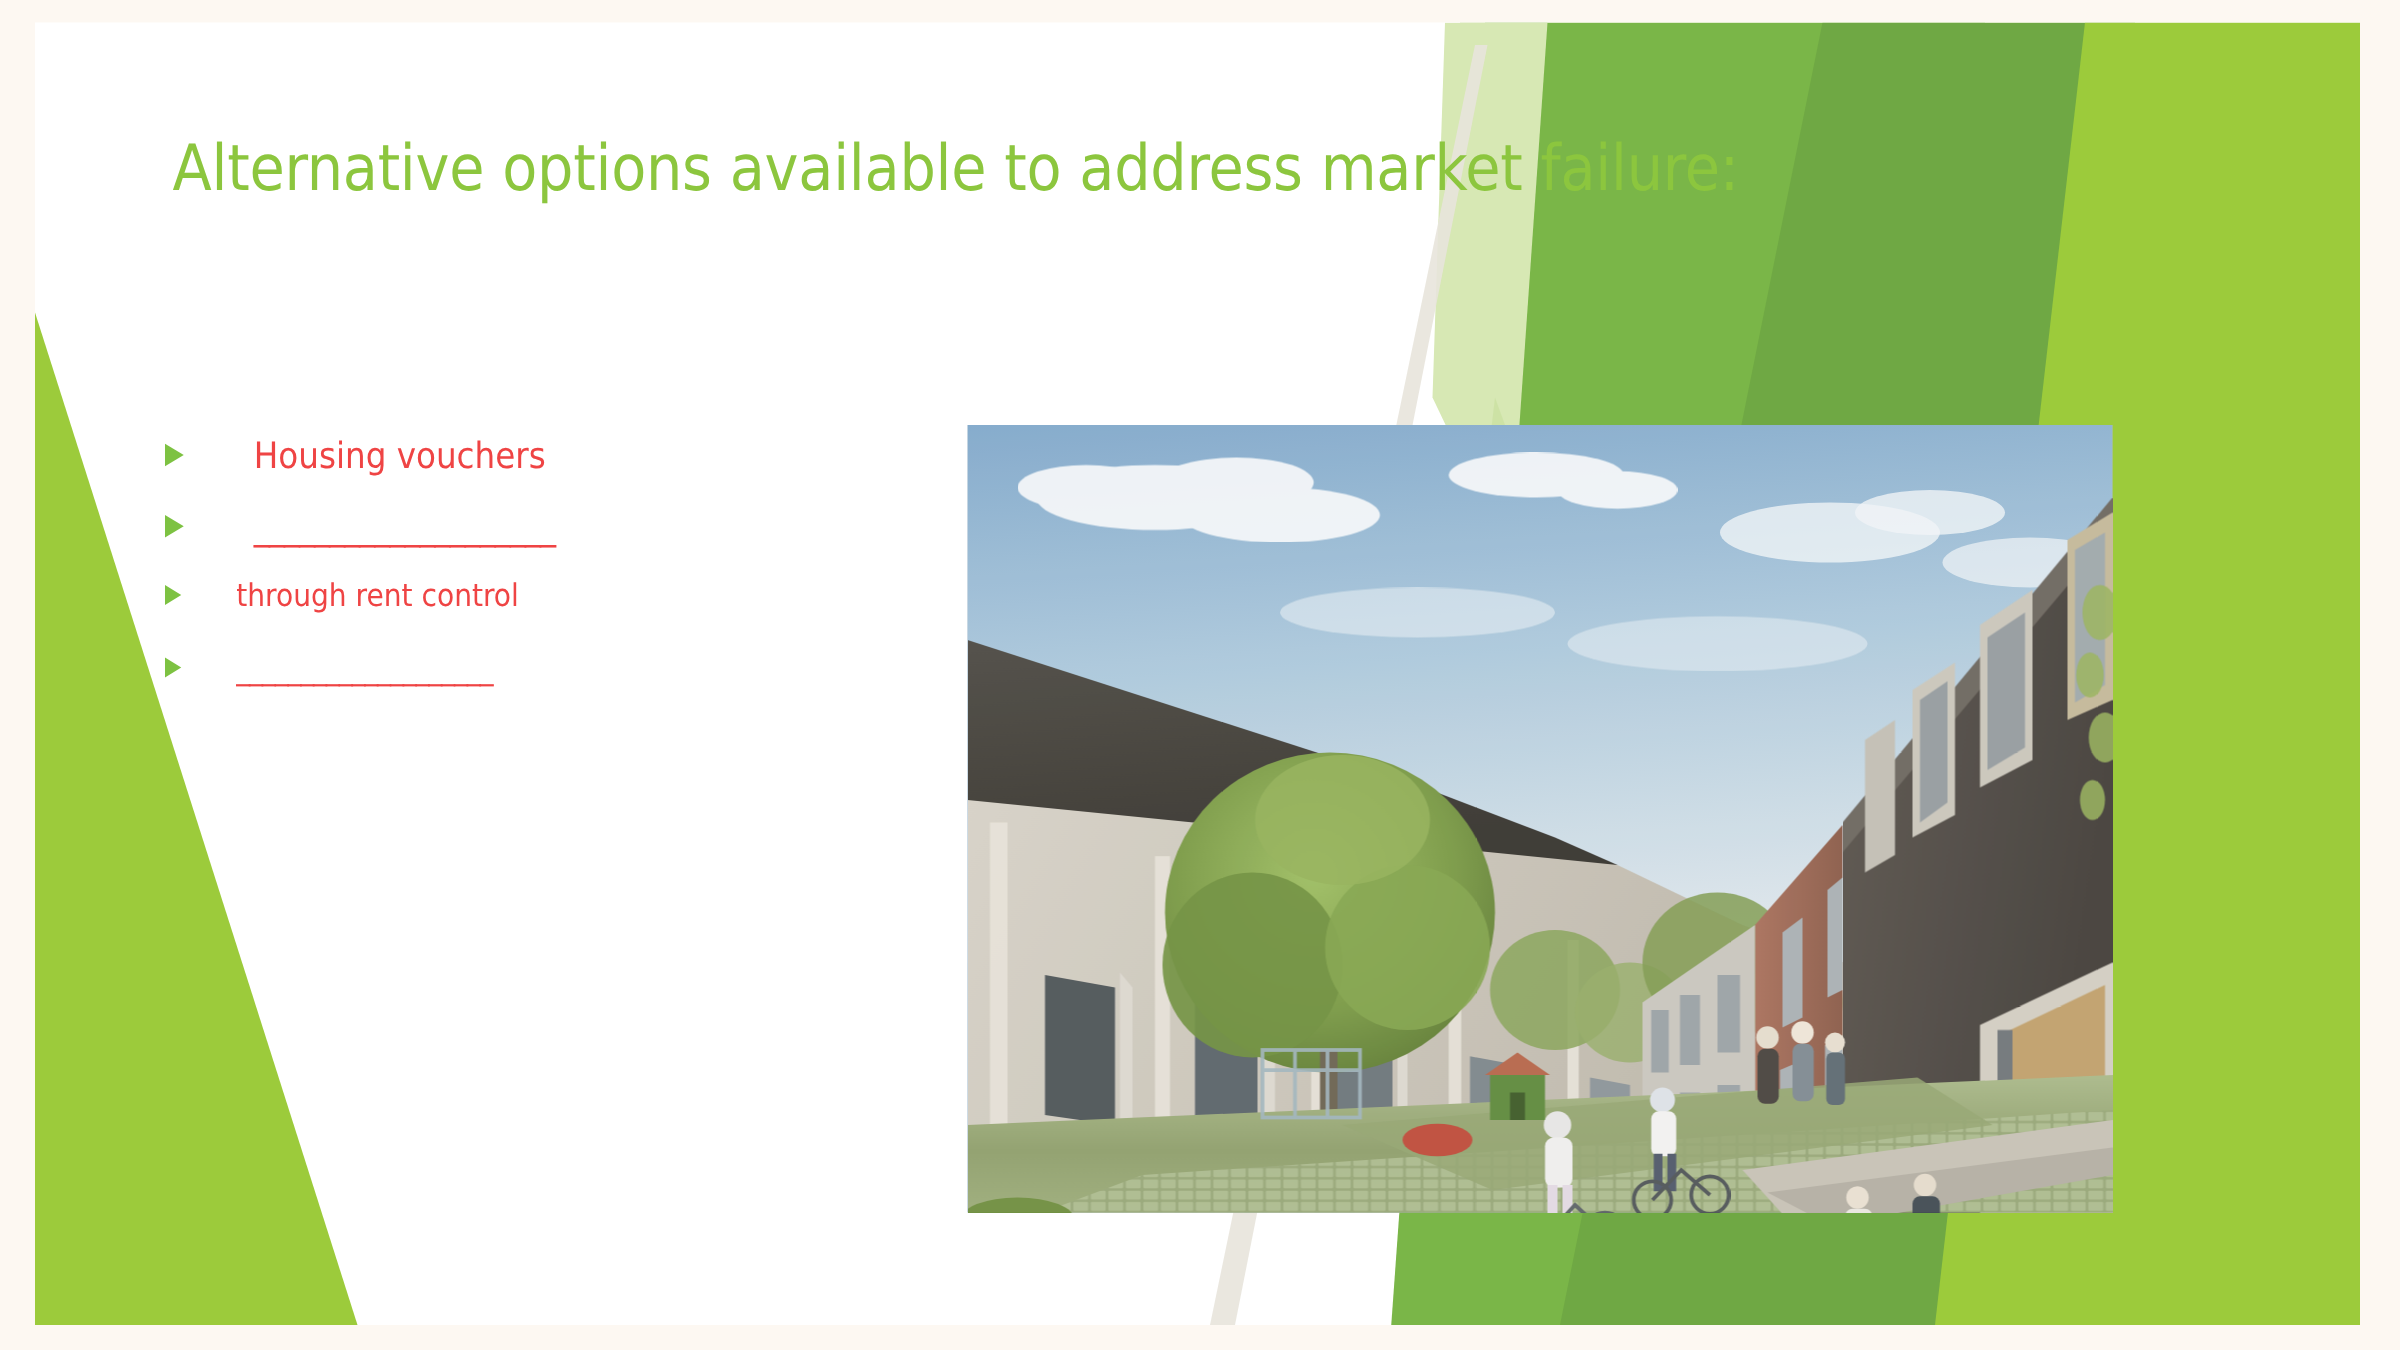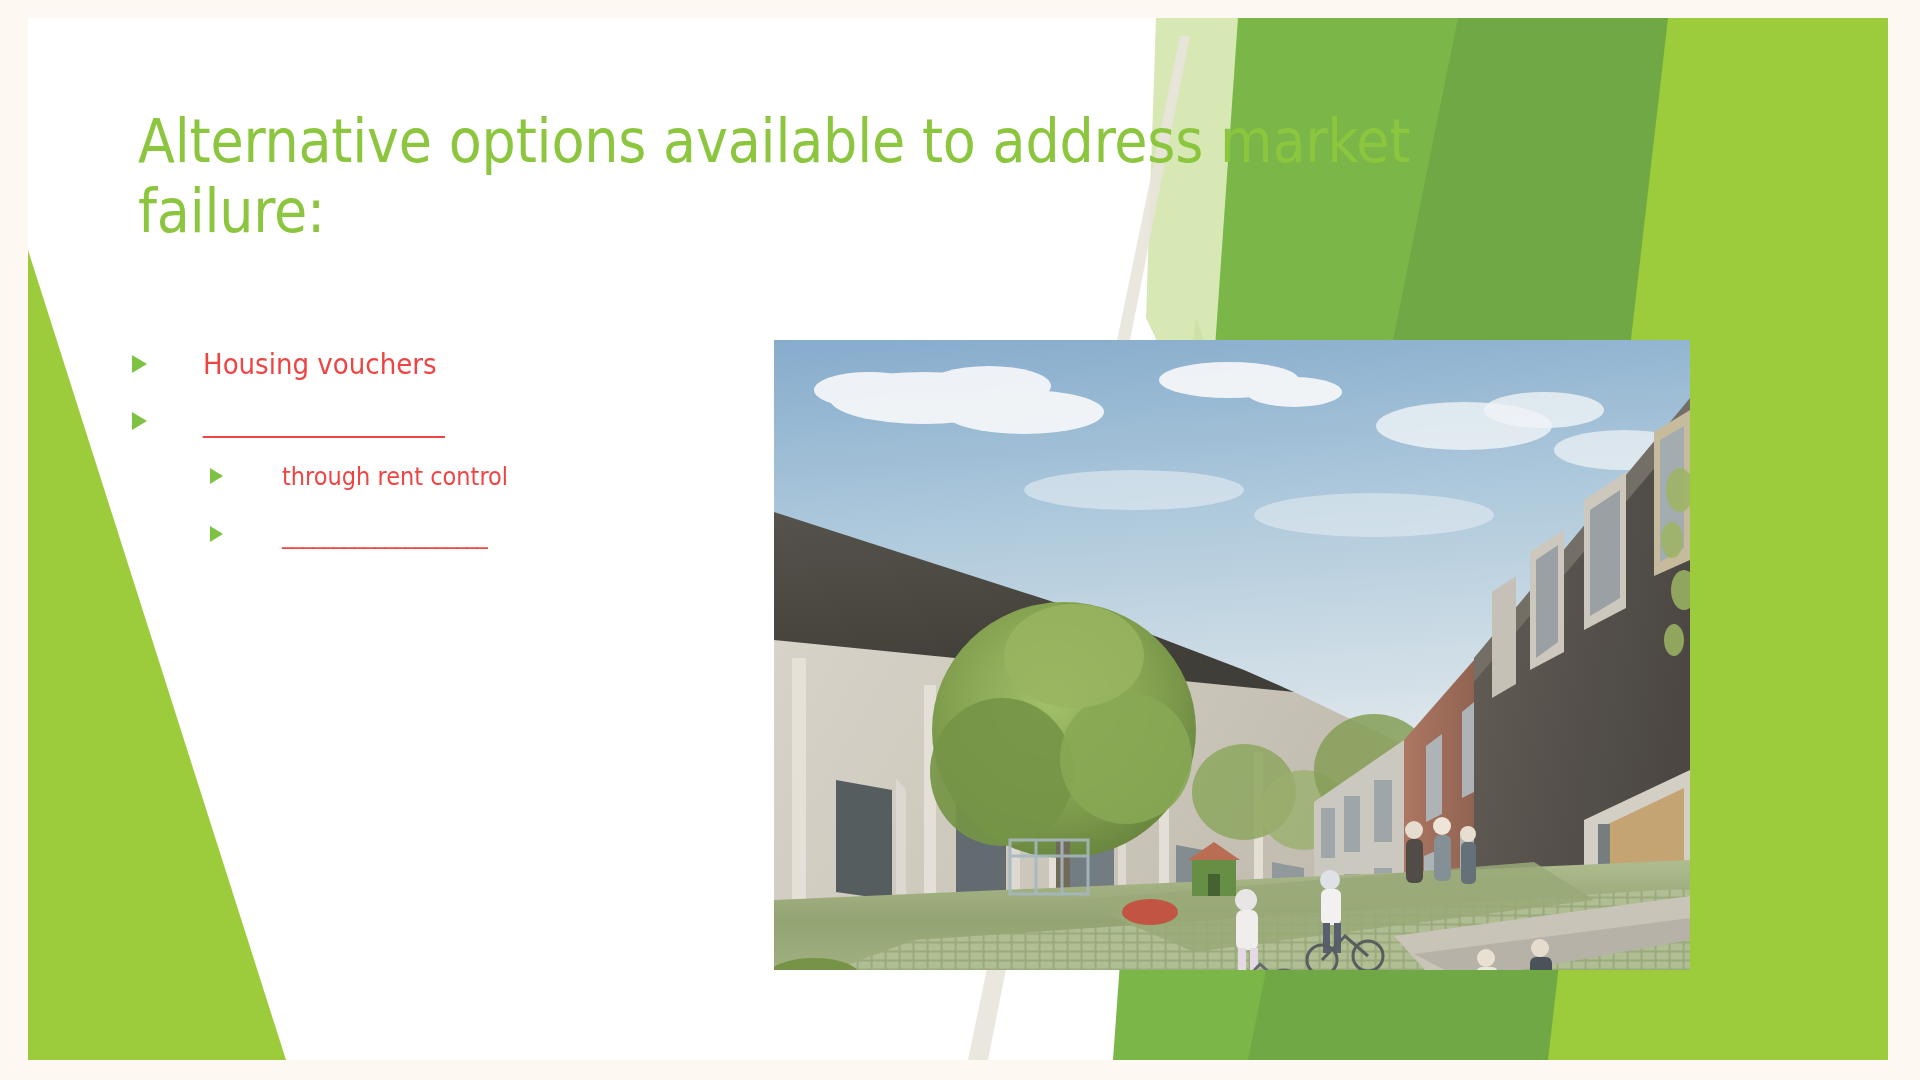--- a/index.html
+++ b/index.html
@@ -18,30 +18,30 @@
 
   
   .deco{position:absolute;top:0;left:0;width:1860px;height:1042px;pointer-events:none;}
   .deco svg{display:block;width:1860px;height:1042px;}
 
   
   .title{
     position:absolute;left:110px;top:88px;width:1290px;
     color:#8CC63E;
     font-family:"DejaVu Sans Condensed","DejaVu Sans","Liberation Sans",sans-serif;
-    font-size:60px;line-height:1.17;font-weight:400;letter-spacing:-0.2px;
+    font-size:51px;line-height:1.17;font-weight:400;letter-spacing:-0.2px;
     white-space:pre-wrap;
   }
 
   
   .body-list{position:absolute;left:104px;top:330px;width:590px;}
 
   .li{display:flex;align-items:flex-start;}
   .li.lvl1{margin-bottom:24px;}
-  .li.lvl2{margin-bottom:30px;margin-left:78px;gap:15px;}
+  .li.lvl2{margin-bottom:30px;}
 
   .tri{
     flex:0 0 auto;margin-top:7px;
     width:0;height:0;
     border-top:9px solid transparent;
     border-bottom:9px solid transparent;
     border-left:15px solid #7DC242;
   }
   .li.lvl2 .tri{
     margin-top:5px;

